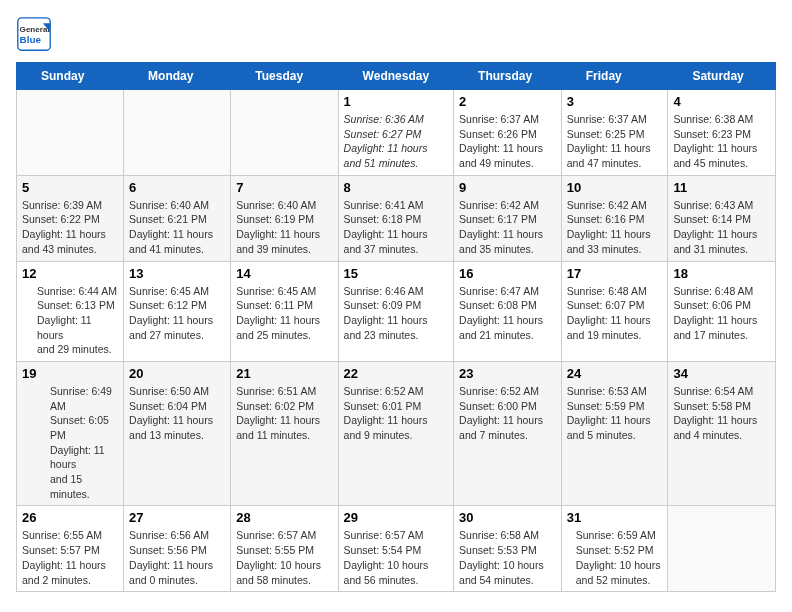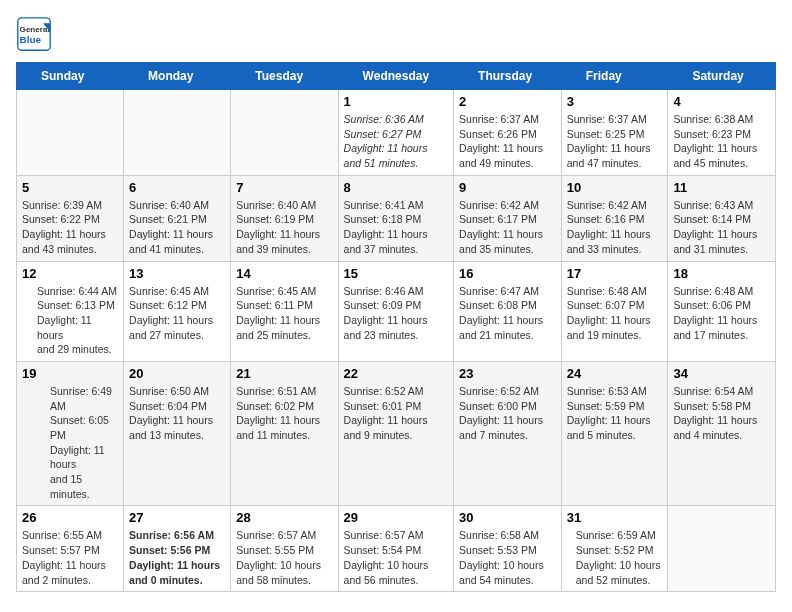--- a/index.html
+++ b/index.html
@@ -311,21 +311,21 @@
       <tr>
         <td>
           <span class="day-num">26</span>
           <div class="day-info" style="white-space: pre-line;">Sunrise: 6:55 AM
 Sunset: 5:57 PM
 Daylight: 11 hours
 and 2 minutes.</div>
         </td>
         <td>
           <span class="day-num">27</span>
-          <div class="day-info" style="white-space: pre-line; font-weight: bold;">Sunrise: 6:56 AM
+          <div class="day-info" style="white-space: pre-line;">Sunrise: 6:56 AM
 Sunset: 5:56 PM
 Daylight: 11 hours
 and 0 minutes.</div>
         </td>
         <td>
           <span class="day-num">28</span>
           <div class="day-info" style="white-space: pre-line;">Sunrise: 6:57 AM
 Sunset: 5:55 PM
 Daylight: 10 hours
 and 58 minutes.</div>

